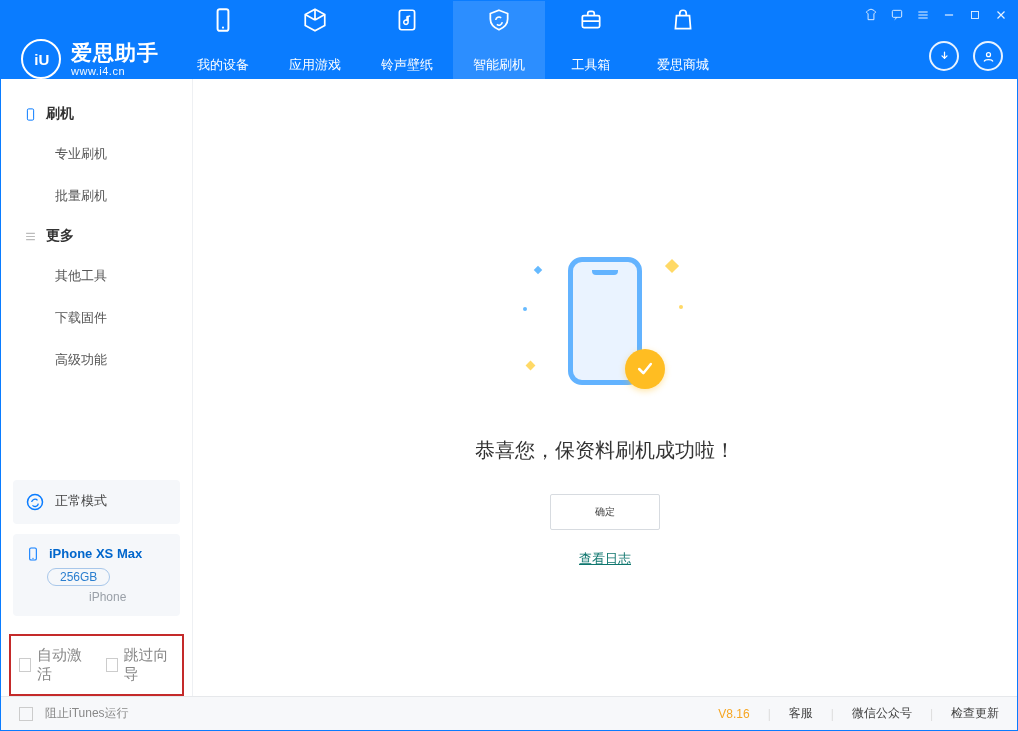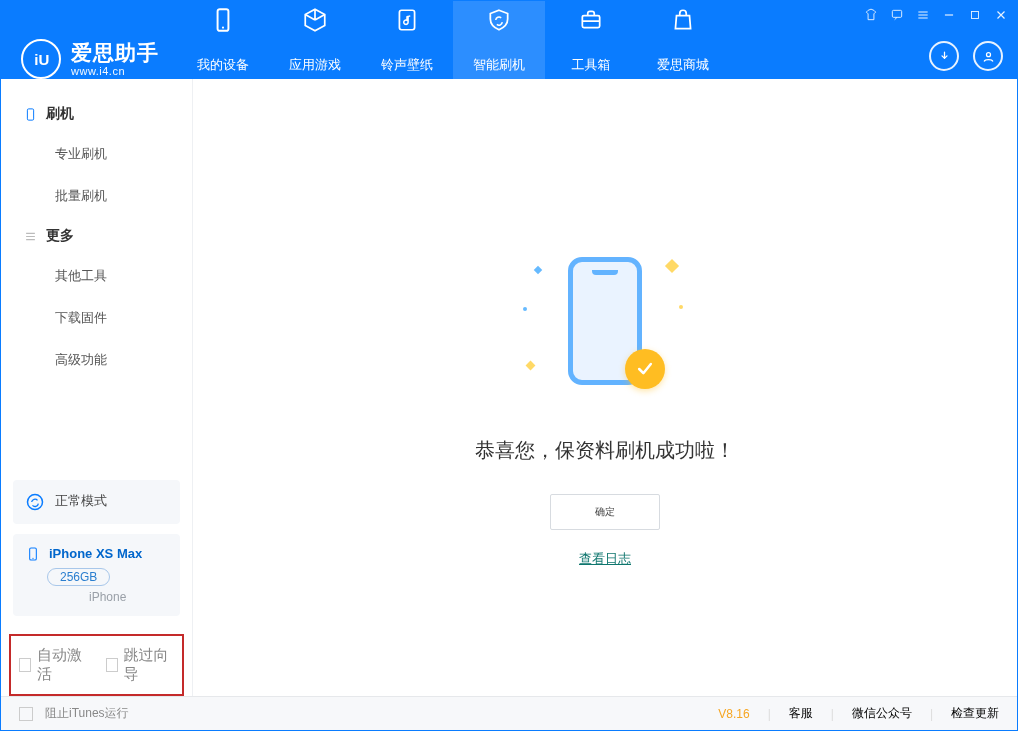--- a/index.html
+++ b/index.html
@@ -67,21 +67,21 @@
 .success-message { font-size: 20px; color: #333; margin-bottom: 30px; }
 .ok-button { border: 1px solid #d7dbe0; background: #fff; padding: 10px 44px; font-size: 10px; color: #444; cursor: pointer; border-radius: 2px; margin-bottom: 20px; }
 .view-log { font-size: 13px; color: #0f766e; text-decoration: underline; cursor: pointer; }
 
 
 .footer { height: 34px; background: #f7f8fa; border-top: 1px solid #e6e8eb; display: flex; align-items: center; padding: 0 18px; font-size: 12px; color: #888; }
 .footer .left { display: flex; align-items: center; gap: 6px; }
 .footer .right { margin-left: auto; display: flex; align-items: center; gap: 18px; }
 .footer .version { color: #f6a623; }
 .footer .divider { color: #ddd; }
-.footer .link { cursor: pointer; color: #000000; }
+.footer .link { cursor: pointer; color: #404040; }
 </style>
 </head>
 <body>
 
 <div class="header">
   <div class="logo-area">
     <div class="logo-icon">
       <svg viewBox="0 0 24 24">
           <path fill="#fff" d="M12 2v20M9 5l3-3 3 3M12 12h10M19 9l3 3-3 3" stroke="#fff" stroke-width="2" stroke-linecap="round" stroke-linejoin="round" opacity="0"></path>
           <text x="4" y="19" font-size="18" font-weight="900" fill="#fff">iU</text>

